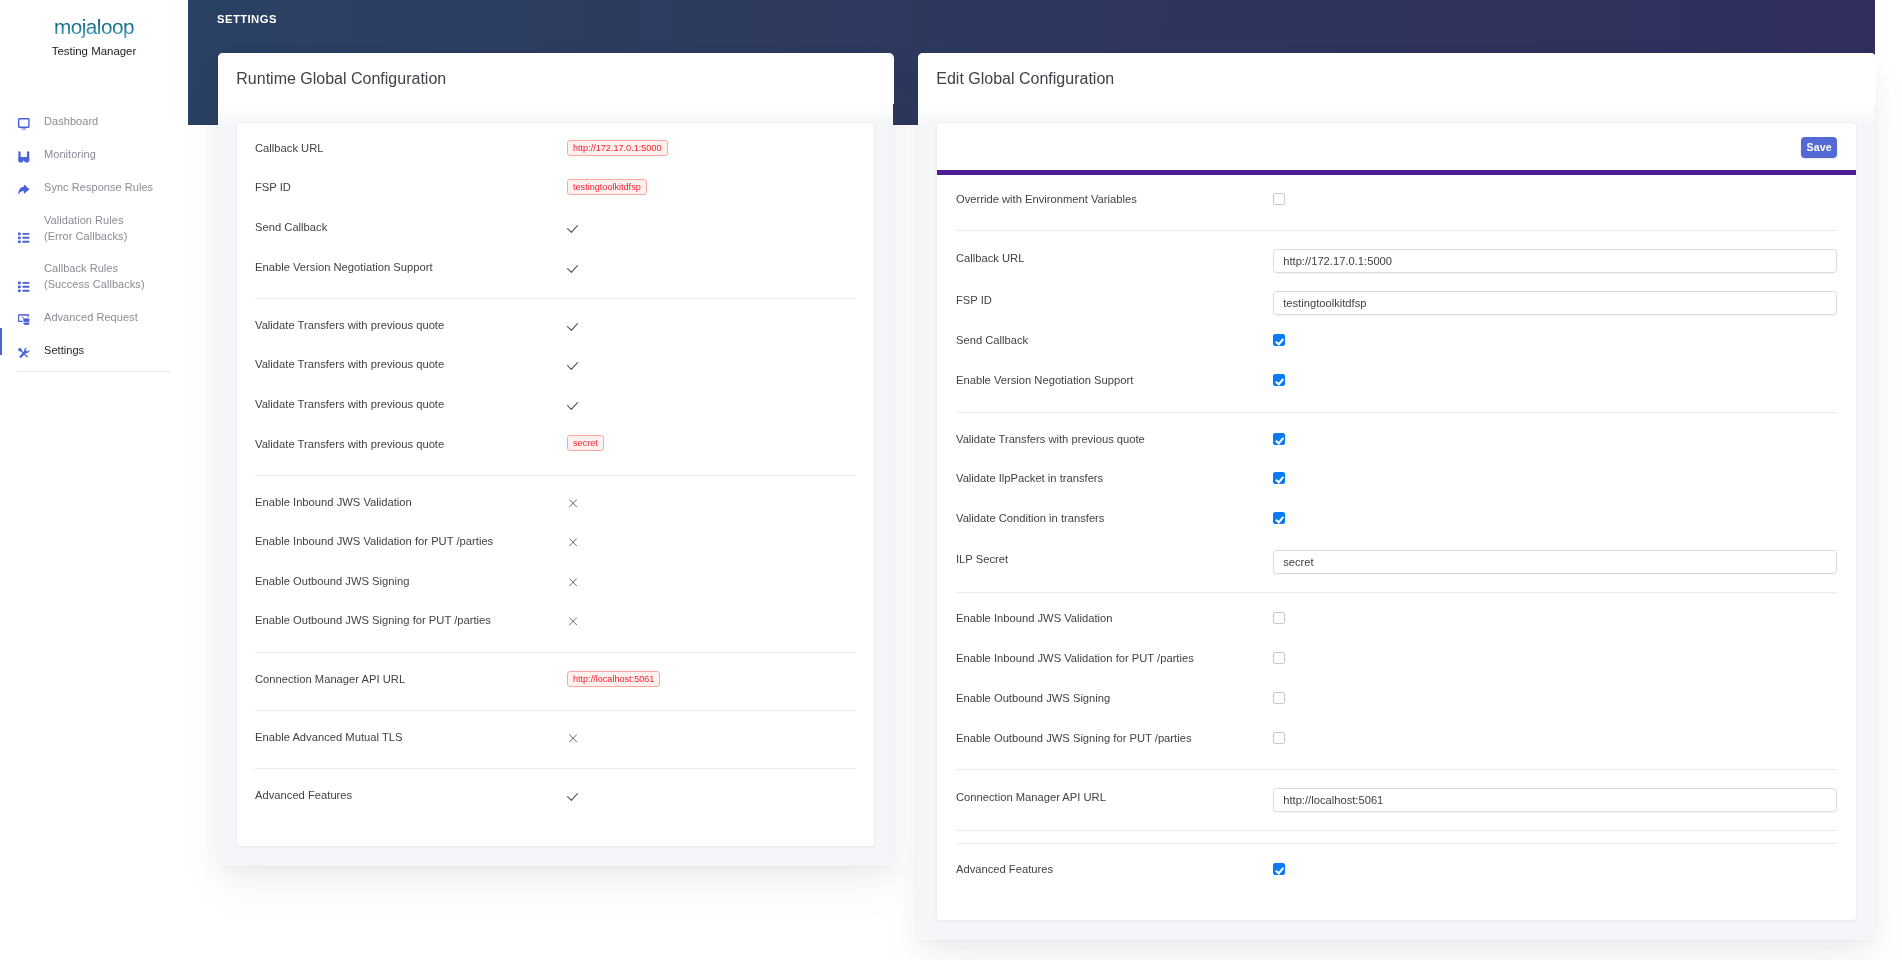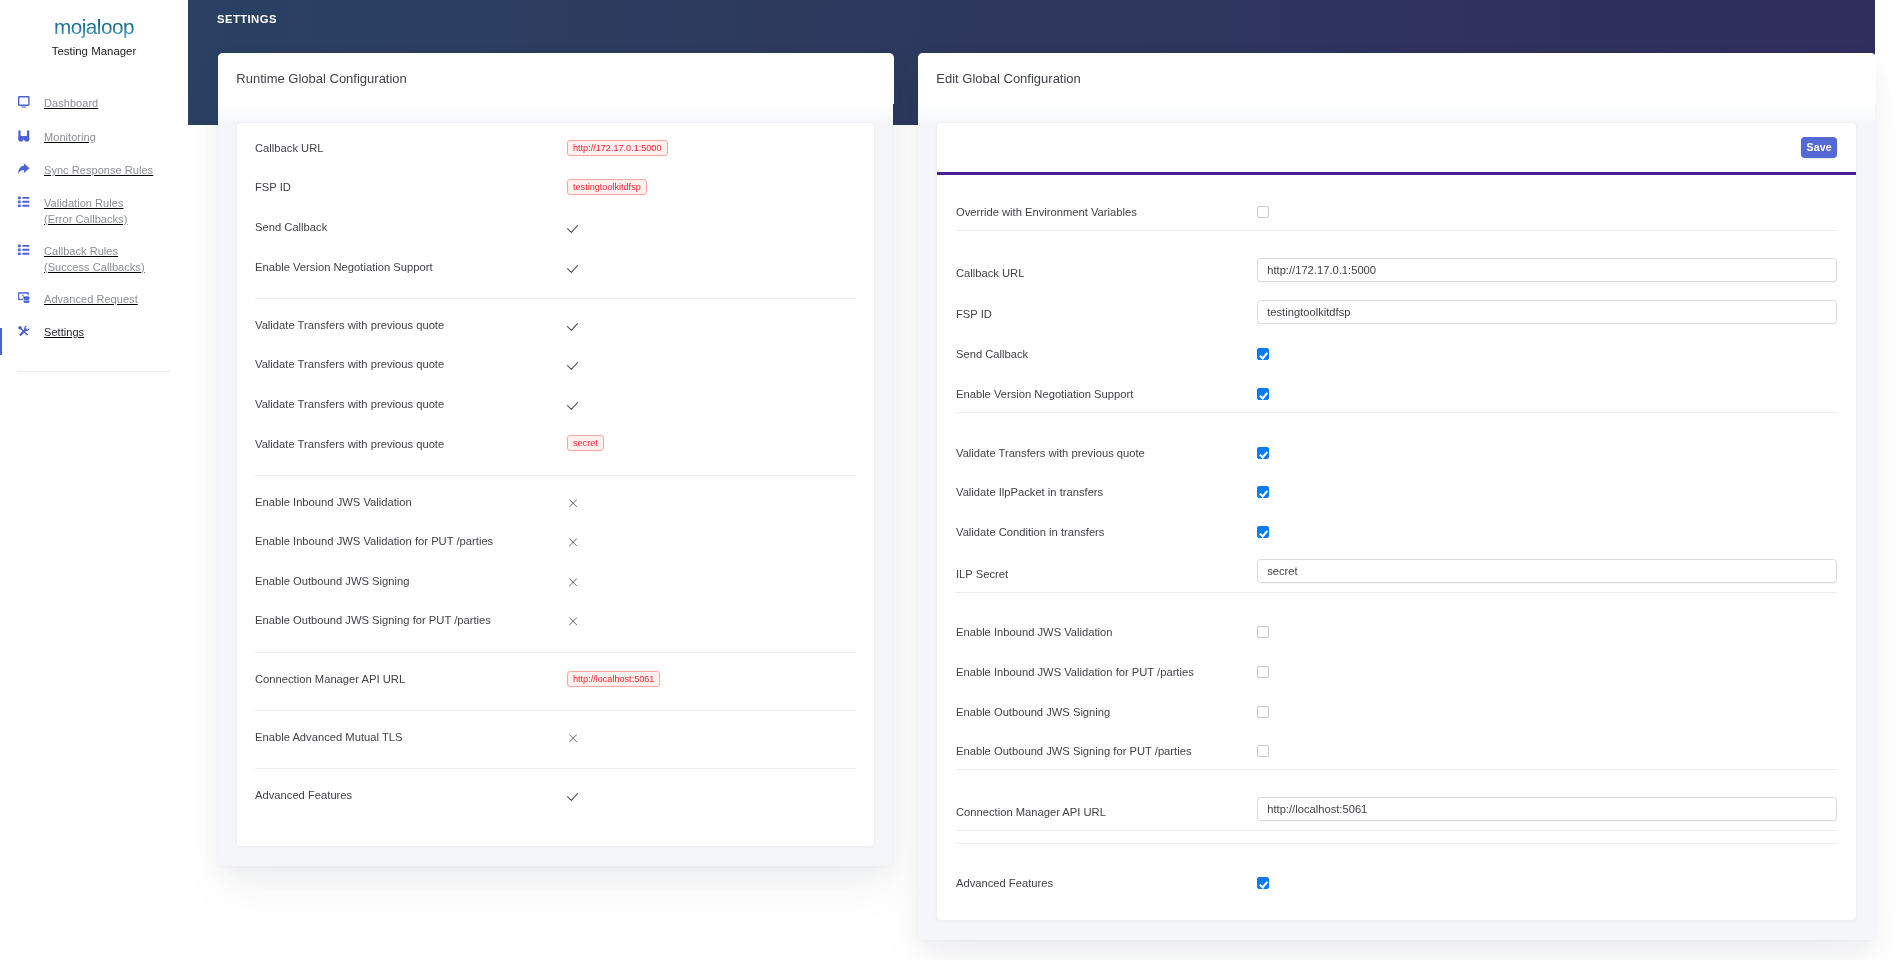--- a/index.html
+++ b/index.html
@@ -14,22 +14,22 @@
   .app{display:flex;width:1902px;height:960px;}
 
   
   .sidebar{width:188px;min-width:188px;background:#fff;height:960px;
            position:relative;z-index:5;}
   .brand{position:absolute;left:0;top:0;width:188px;text-align:center;}
   .logo{width:160px;height:42px;display:block;margin:0 auto;position:absolute;left:14px;top:2.9px;}
   .brand-sub{font-size:11.45px;color:#1c1c1c;text-align:center;line-height:12px;position:absolute;left:0;top:45.4px;width:188px;
              font-family:"Liberation Sans",sans-serif;}
   .nav{position:absolute;left:0;top:96.4px;width:188px;}
-  .nav-item{display:flex;align-items:flex-start;height:33.2px;padding-left:17.9px;
-            cursor:pointer;position:relative;text-decoration:underline;}
+  .nav-item{display:flex;align-items:flex-end;height:33.2px;padding-left:17.9px;
+            cursor:pointer;position:relative;}
   .nav-item.tall{height:48.1px;}
   .nav-ico{width:11.6px;min-width:11.6px;height:11.6px;display:flex;
            align-items:center;justify-content:center;}
   .nav-ico svg{width:11.6px;height:11.6px;display:block;overflow:visible;}
   .nav-label{margin-left:15px;font-size:11px;line-height:15.6px;color:#8a8d96;
              letter-spacing:.05px;}
   .nav-item.active .nav-label{color:#1f2127;}
   .nav-item.active:before{content:"";position:absolute;left:0;top:3px;width:2px;height:27px;
                           background:#4b62d6;}
   .nav-sep{position:absolute;left:17.3px;top:371.1px;width:153.5px;height:1px;background:#e8e9eb;}
@@ -39,21 +39,21 @@
   .topband{position:absolute;left:0;top:0;width:1687.3px;height:124.7px;
            background:linear-gradient(92deg,#2a4163 0%,#2d3a5e 35%,#302e5d 100%);}
   .topband .crumb{color:#fff;font-size:11.3px;font-weight:bold;letter-spacing:0.42px;
                   position:absolute;left:28.5px;top:12.6px;line-height:12px;}
   .content{position:absolute;left:0;top:0;width:1687.7px;height:960px;}
   .pagebg{position:absolute;left:0;top:124.7px;width:1687.7px;height:835.3px;background:#fff;}
   .card{background:#fff;border-radius:5px;position:absolute;
         box-shadow:0 1px 3px rgba(40,52,86,.04),0 10px 26px rgba(40,52,86,.06),0 24px 50px rgba(40,52,86,.04);}
   .card-l{left:29.8px;top:52.8px;width:675.5px;}
   .card-r{left:729.8px;top:52.8px;width:957.5px;}
-  .card-title{font-size:13px;color:#3f4249;padding:17.6px 0 0 18.3px;height:50.6px;
+  .card-title{font-size:16px;color:#3f4249;padding:17.6px 0 0 18.3px;height:50.6px;
               line-height:15px;background:#fff;border-radius:5px 5px 0 0;}
   .card-body{padding:18.4px 18px 19px 18px;border-radius:0 0 5px 5px;
              background:linear-gradient(180deg,#ffffff 0px,#f4f6f9 22px,#f4f6f9 100%);}
   .inner{background:#fff;border:1px solid #eff0f2;border-radius:4px;
          box-shadow:0 1px 2px rgba(40,50,80,.035);}
 
   
   #runtime-list{padding:5.2px 0 30.9px 0;}
   .vrow{display:flex;align-items:center;height:39.6px;padding:0 18.5px;}
   .vlabel{width:312px;min-width:312px;font-size:11.2px;color:#404248;
@@ -61,27 +61,27 @@
   .vval{display:flex;align-items:center;}
   .gly{width:11px;height:8px;display:block;position:relative;top:2px;}
   .glyx{width:8.2px;height:8.6px;display:block;position:relative;top:1.2px;margin-left:1.6px;}
   .tag{display:inline-block;border:1px solid #ffa39e;background:#fff1f0;color:#f5222d;
        font-size:9.1px;line-height:14.3px;padding:0 5px;border-radius:3px;
        white-space:nowrap;}
   .row-sep{height:1px;background:#ececee;margin:11.8px 18.5px 5.8px 18.5px;}
   #edit-list .row-sep{margin:11.9px 19.5px 5.9px 19.5px;}
 
   
-  .savebar{height:52px;border-bottom:3px solid #4c1d95;position:relative;}
+  .savebar{height:52px;border-bottom:5px solid #4c1d95;position:relative;}
   .save-btn{position:absolute;right:19.1px;top:14.1px;height:20.6px;padding:0 5.5px;
             background:#5469d4;color:#fff;border:none;border-radius:4px;
             font-size:10.6px;font-weight:bold;font-family:"Liberation Sans",sans-serif;
             cursor:pointer;box-shadow:0 1px 2px rgba(40,50,90,.14);letter-spacing:.15px;line-height:20.6px;}
   #edit-list{padding:3.9px 0 30.9px 0;}
-  .erow{display:flex;align-items:flex-end;height:39.75px;padding:0 19.5px;}
+  .erow{display:flex;align-items:center;height:39.75px;padding:0 19.5px;gap:16px;}
   .erow-input{height:41.65px;}
   .elabel{width:301px;min-width:301px;font-size:11.2px;color:#404248;}
   .efield{flex:1;display:flex;align-items:center;}
   .tinput{flex:1;height:23.6px;border:1px solid #d9dbe0;border-radius:3.5px;
           font-size:11.2px;color:#404248;padding:0 9.2px;outline:none;margin:0;
           font-family:"Liberation Sans",sans-serif;background:#fff;
           position:relative;top:3px;box-shadow:0 1px 1px rgba(50,55,80,.05);}
   .cbox{width:12px;height:12px;margin:0;cursor:pointer;appearance:none;-webkit-appearance:none;
         border:1px solid #c9c9c9;border-radius:2px;background:#fff;position:relative;}
   .cbox:checked{background:#0b7bf4;border-color:#0b7bf4;}

